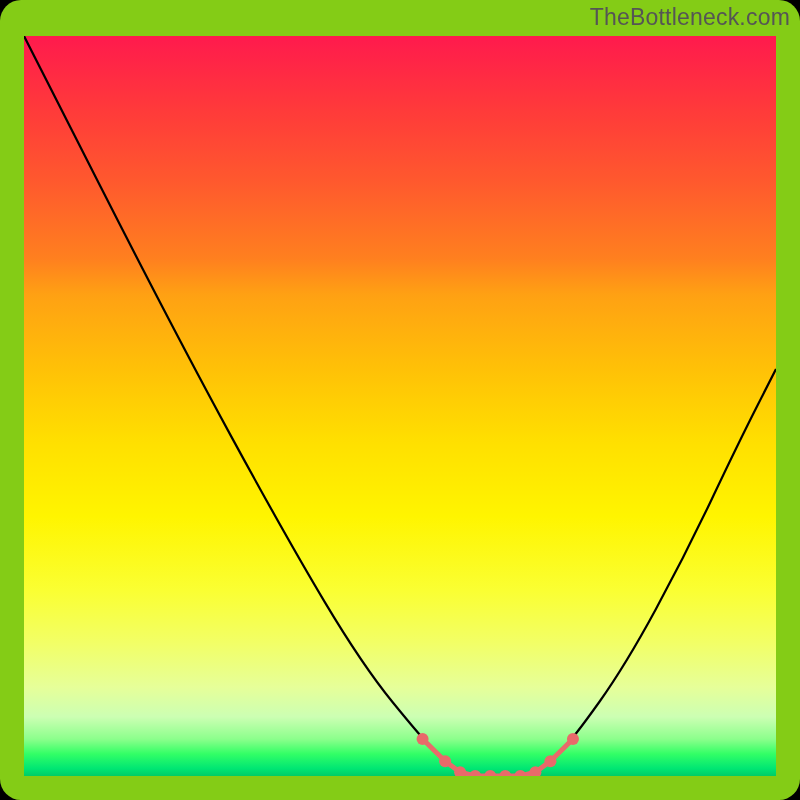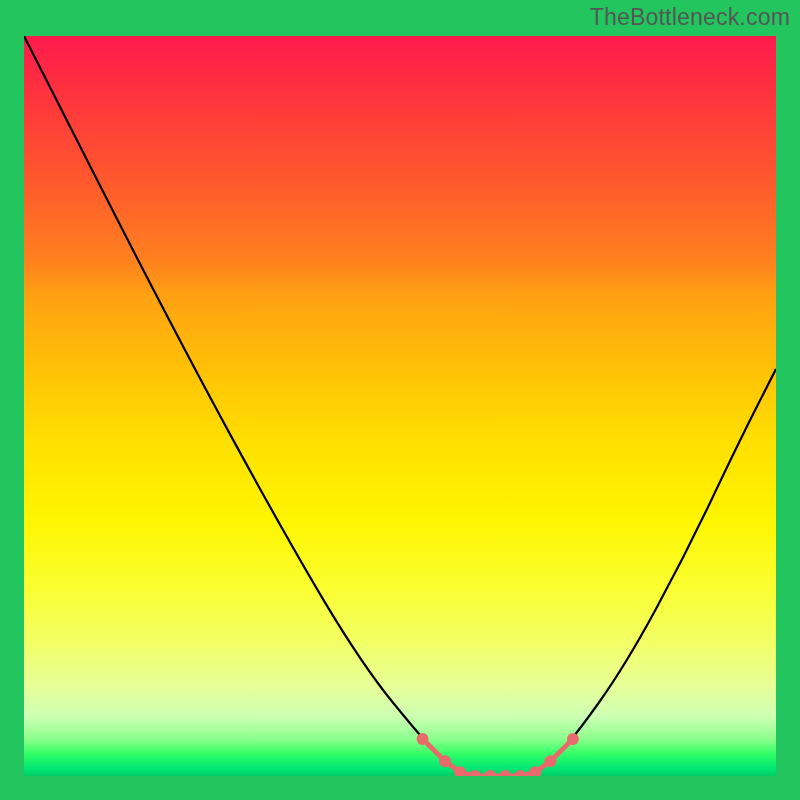--- a/index.html
+++ b/index.html
@@ -10,21 +10,22 @@
     background: #000;
     overflow: hidden;
     font-family: Arial, Helvetica, sans-serif;
   }
   .frame {
     position: absolute;
     left: 0;
     top: 0;
     width: 800px;
     height: 800px;
-    background: #22c55e;
+    background: #84cc16;
+    border-radius: 21px;
   }
   .plot {
     position: absolute;
     left: 24px;
     top: 36px;
     width: 752px;
     height: 740px;
     background: linear-gradient(to bottom,
       #ff1a4d 0%,
       #ff3a3a 10%,

